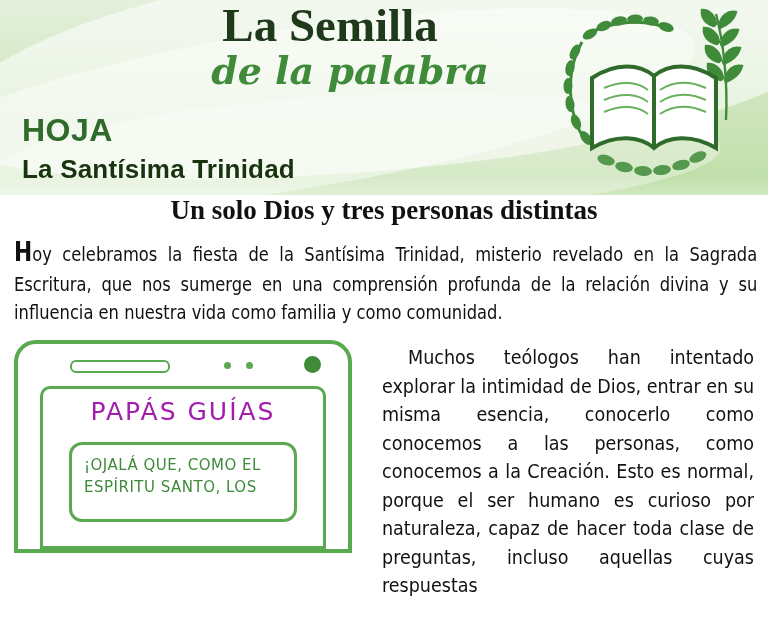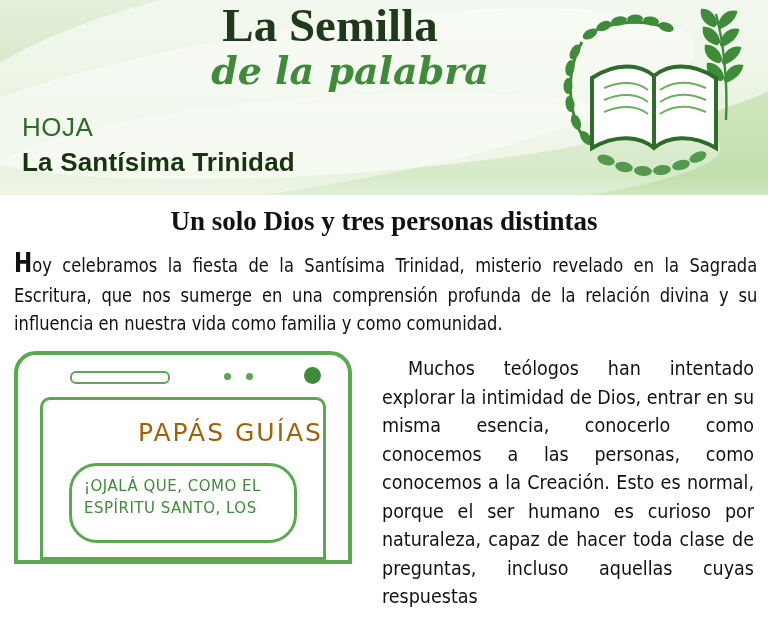--- a/index.html
+++ b/index.html
@@ -104,22 +104,22 @@
   }
 
   .hoja-block {
     position: absolute;
     left: 22px;
     top: 112px;
     z-index: 6;
   }
   .hoja-block .hoja {
     font-family: "Liberation Sans", sans-serif;
-    font-weight: normal;
-    font-size: 26px;
+    font-weight: bold;
+    font-size: 32px;
     color: #2f6b2a;
     letter-spacing: .5px;
     line-height: 1.18;
   }
   .hoja-block .subtitle {
     font-family: "Liberation Sans", sans-serif;
     font-weight: bold;
     font-size: 26px;
     color: #18340f;
     margin-top: 4px;
@@ -140,21 +140,20 @@
   .content {
     position: relative;
     padding: 0 14px;
   }
   .headline {
     text-align: center;
     font-family: "Liberation Serif", serif;
     font-weight: bold;
     font-size: 27px;
     color: #111111;
-    margin-top: 11px;
     margin-bottom: 8px;
   }
   .intro {
     font-family: "DejaVu Sans Condensed", "DejaVu Sans", sans-serif;
     font-size: 19.5px;
     line-height: 1.42;
     color: #111111;
     text-align: justify;
     transform: scaleX(0.93);
     transform-origin: left top;
@@ -226,31 +225,31 @@
     left: 22px;
     top: 42px;
     right: 22px;
     bottom: 0;
     border: 3px solid #5aa84f;
     border-radius: 10px 10px 0 0;
     background: #ffffff;
     overflow: hidden;
   }
   .phone-title {
-    text-align: right;
-    margin-top: 18px;
+    text-align: center;
+    margin-top: 8px;
     font-family: "DejaVu Sans", sans-serif;
     font-size: 25px;
     letter-spacing: 2px;
-    color: #a16207;
+    color: #a21caf;
   }
   .bubble {
     margin: 16px 26px 0 26px;
     border: 3px solid #5aa84f;
-    border-radius: 28px;
+    border-radius: 13px;
     padding: 10px 12px 20px 12px;
     color: #3f8b3a;
     font-family: "DejaVu Sans", sans-serif;
     font-size: 15px;
     line-height: 1.45;
     letter-spacing: .5px;
   }
 </style>
 </head>
 <body>

